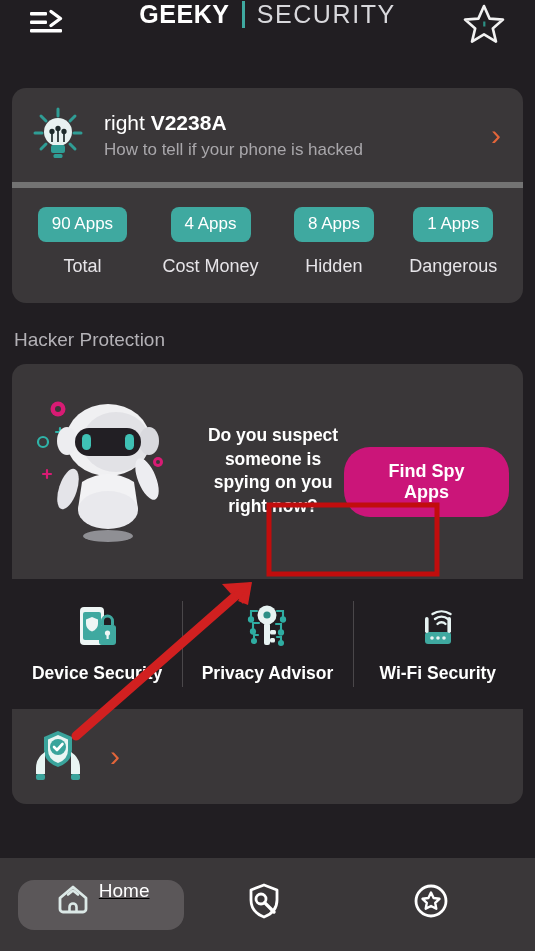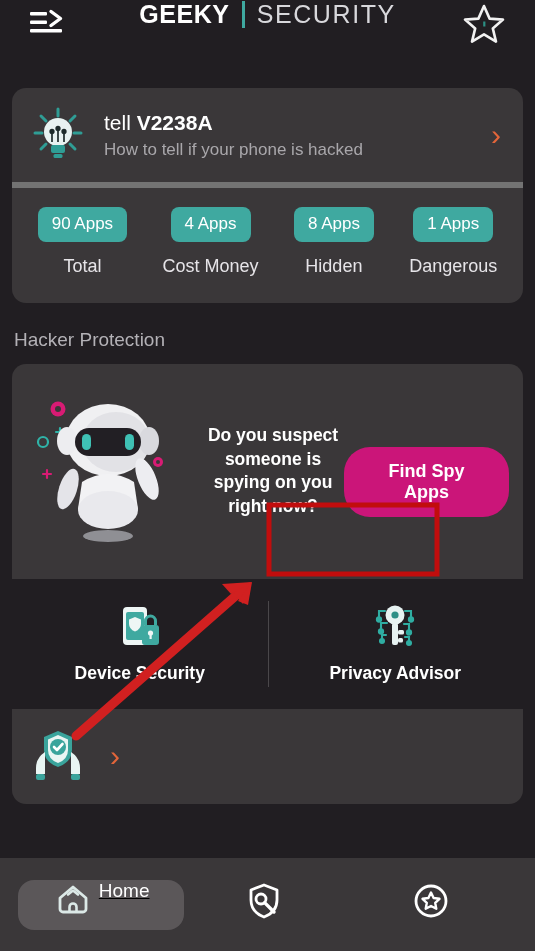--- a/index.html
+++ b/index.html
@@ -219,21 +219,21 @@
             <line x1="31" y1="38" x2="31" y2="26"></line>
               <circle cx="31" cy="24.5" r="1.8" fill="#1d2b2b"></circle>
             <line x1="37" y1="38" x2="37" y2="29"></line>
               <circle cx="37" cy="27.5" r="1.8" fill="#1d2b2b"></circle>
           </g>
           <rect x="24" y="41" width="14" height="8" rx="2" fill="#2f9d95"></rect>
           <rect x="26.5" y="50" width="9" height="4" rx="1.6" fill="#2f9d95"></rect>
         </svg>
       </div>
       <div class="device-text">
-        <div class="device-title"><span class="light">tell </span><span>V2238A</span></div>
+        <div class="device-title"><span class="light">right </span><span>V2238A</span></div>
         <div class="device-sub">How to tell if your phone is hacked</div>
       </div>
       <div class="chev">›</div>
     </div>
 
     <div class="card stats-card">
       <div class="stat">
         <div class="stat-badge">90 Apps</div>
         <div class="stat-label">Total</div>
       </div>
@@ -332,20 +332,38 @@
             <path d="M34 8 H40 V14"></path>
               <circle cx="40" cy="16.5" r="2.1" fill="#2fada2"></circle>
             <path d="M33 21 H38 V27"></path>
               <circle cx="38" cy="29.5" r="2.1" fill="#2fada2"></circle>
             <path d="M34 34 H38 V38"></path>
               <circle cx="38" cy="40" r="2" fill="#2fada2"></circle>
           </g>
         </svg>
         <div class="feature-label">Privacy Advisor</div>
       </div>
+      <div class="feature">
+        <svg width="48" height="48" viewBox="0 0 48 48">
+          <g fill="none" stroke="#e7f3f2" stroke-width="2.4" stroke-linecap="round">
+            <path d="M21 16 a10 10 0 0 1 13 0"></path>
+            <path d="M18.5 11 a16.5 16.5 0 0 1 18 0"></path>
+            <path d="M23.5 21 a5.5 5.5 0 0 1 8 0"></path>
+          </g>
+          <rect x="11" y="29" width="26" height="12" rx="3" fill="#3fa9a0"></rect>
+          <rect x="11" y="14" width="3.6" height="16" rx="1.8" fill="#e7f3f2"></rect>
+          <rect x="33.4" y="14" width="3.6" height="16" rx="1.8" fill="#e7f3f2"></rect>
+          <g fill="#e7f3f2">
+            <circle cx="18" cy="35" r="1.8"></circle>
+              <circle cx="24" cy="35" r="1.8"></circle>
+              <circle cx="30" cy="35" r="1.8"></circle>
+          </g>
+        </svg>
+        <div class="feature-label">Wi-Fi Security</div>
+      </div>
     </div>
 
     <div class="malware-card">
       <div class="mw-icon">
         <svg width="60" height="60" viewBox="0 0 60 60">
           <path d="M30 5 L44 11 v13 q0 12-14 17 Q16 36 16 24 V11 Z" fill="#3aa49c"></path>
           <path d="M30 9 L40 13.5 v10.5 q0 9.3-10 13.1 Q20 33.3 20 24 V13.5 Z" fill="#e9f5f3"></path>
           <circle cx="30" cy="21" r="8" fill="#3aa49c"></circle>
           <path d="M26 21 l3 3 l5.5 -6" fill="none" stroke="#ffffff" stroke-width="2.6" stroke-linecap="round" stroke-linejoin="round"></path>
           <path d="M17 26 q-9 6-9 16 v6 h9 V38 Z" fill="#e9f5f3"></path>

